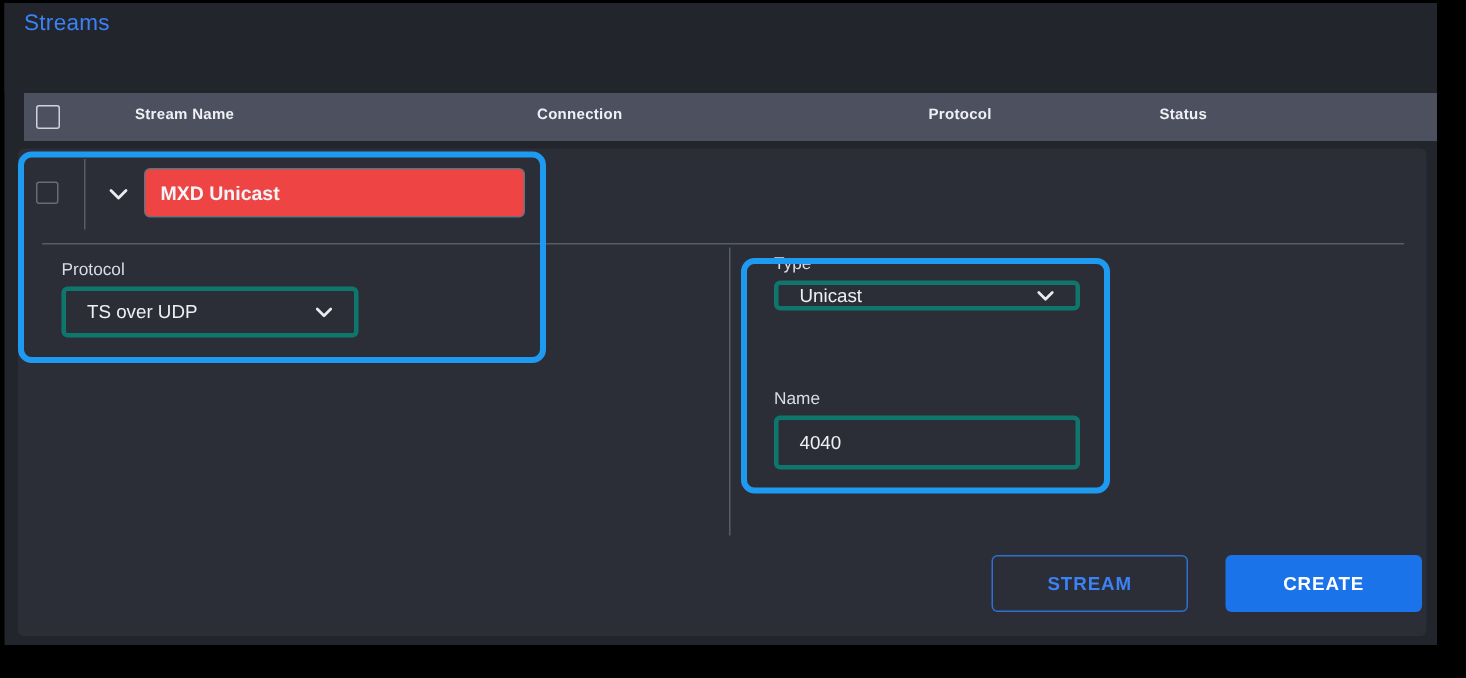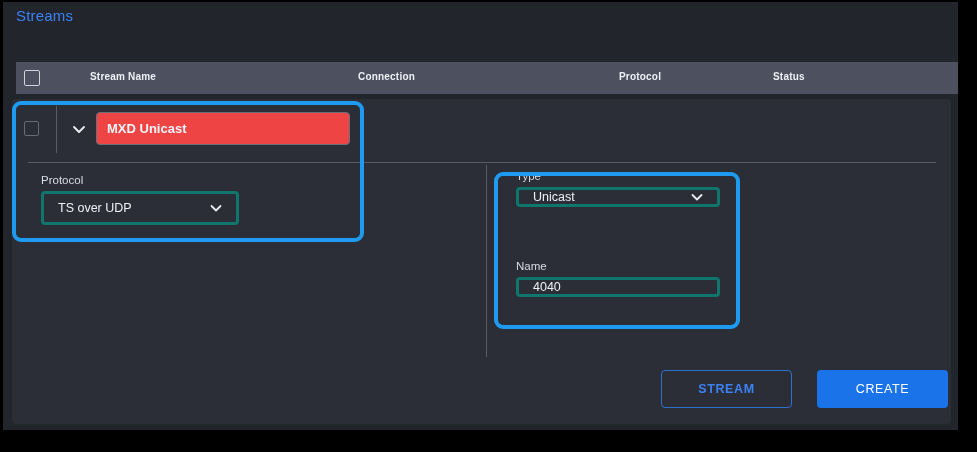--- a/index.html
+++ b/index.html
@@ -235,21 +235,21 @@
     height: 20px;
     cursor: pointer;
   }
 
   
   #label-port { left: 504px; top: 161px; }
   #port-input-box {
     left: 504px;
     top: 178px;
     width: 204px;
-    height: 20px;
+    height: 36px;
   }
   #port-input {
     position: absolute;
     left: 0; top: 0;
     width: 100%; height: 100%;
     background: transparent;
     border: none;
     outline: none;
     box-sizing: border-box;
     padding: 0 14px;
@@ -281,21 +281,21 @@
     left: 805px;
     top: 271px;
     width: 131px;
     height: 38px;
     background: #1a73e8;
     border: none;
     border-radius: 4px;
     color: #ffffff;
     font-family: "Liberation Sans", sans-serif;
     font-size: 12.5px;
-    font-weight: normal;
+    font-weight: bold;
     letter-spacing: .6px;
     cursor: pointer;
     padding: 0;
   }
 
   
   .highlight-box {
     position: absolute;
     border: 4px solid #1e9bf0;
     border-radius: 9px;

